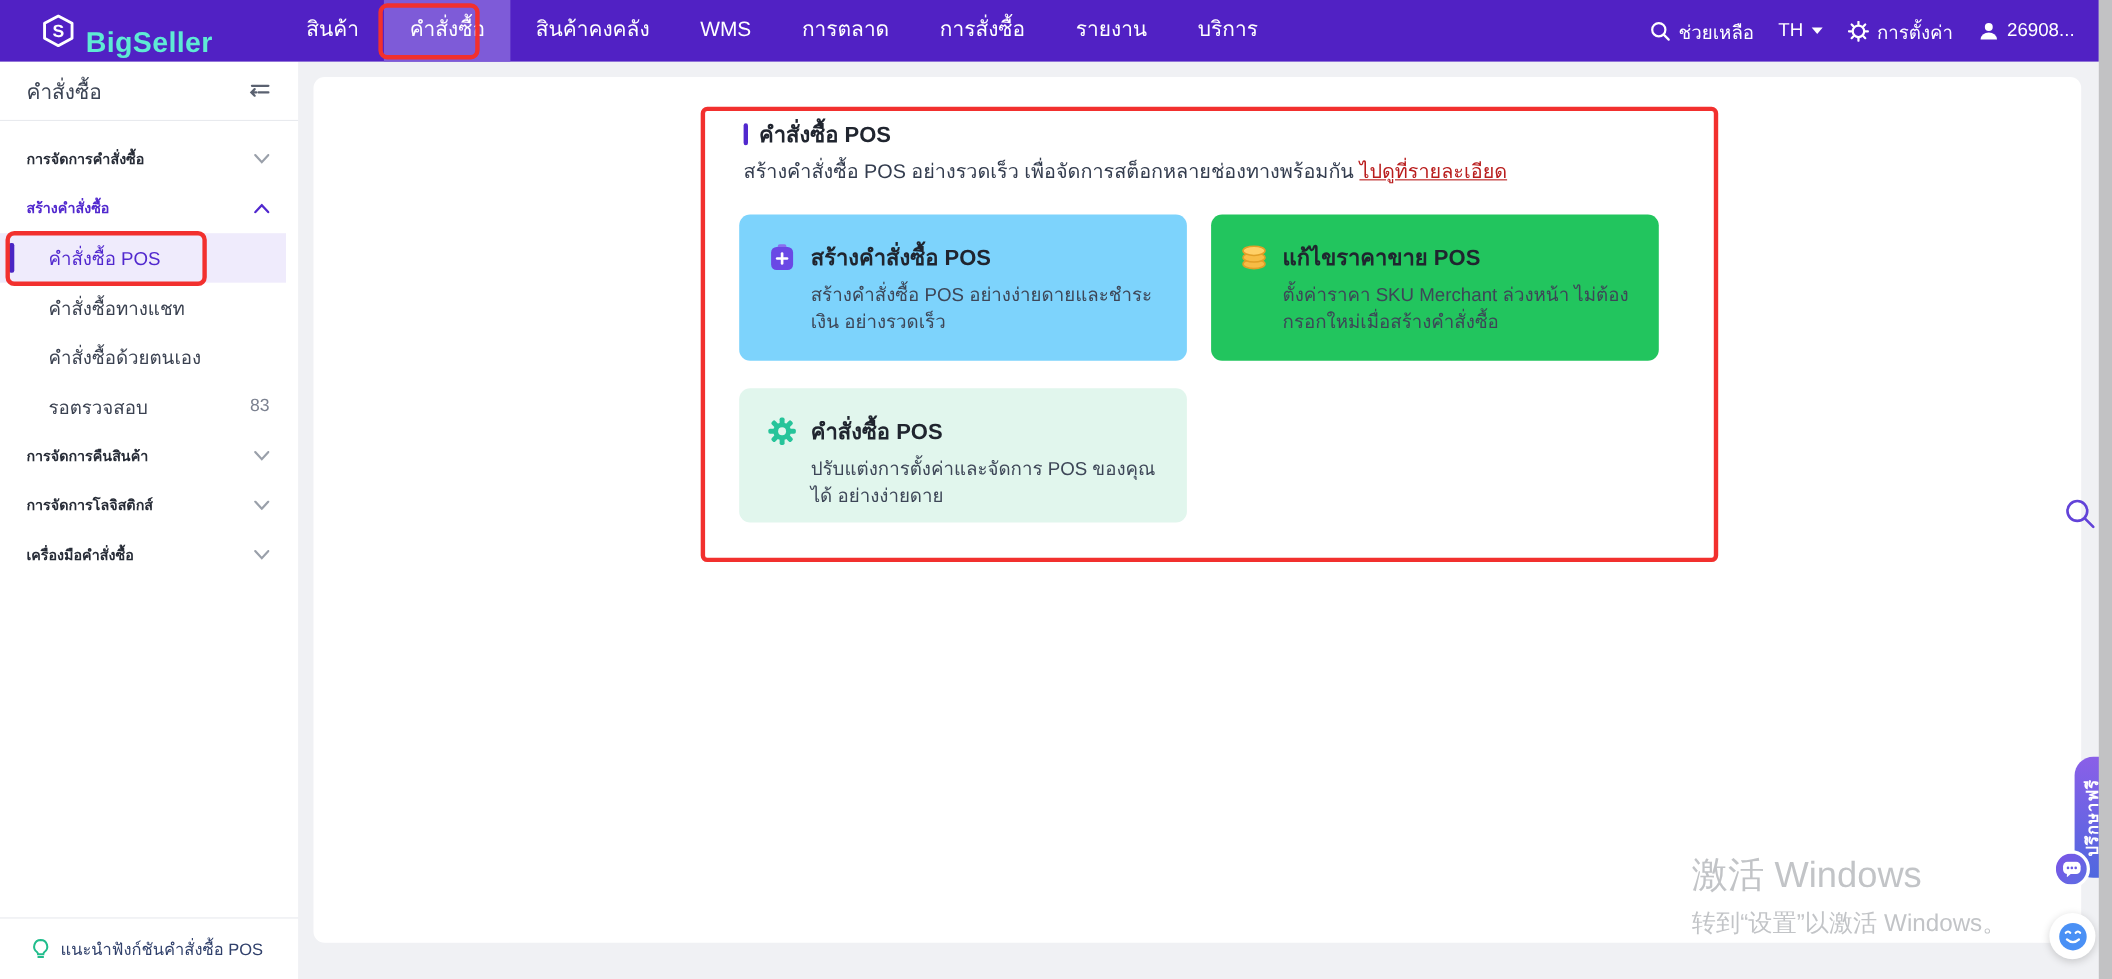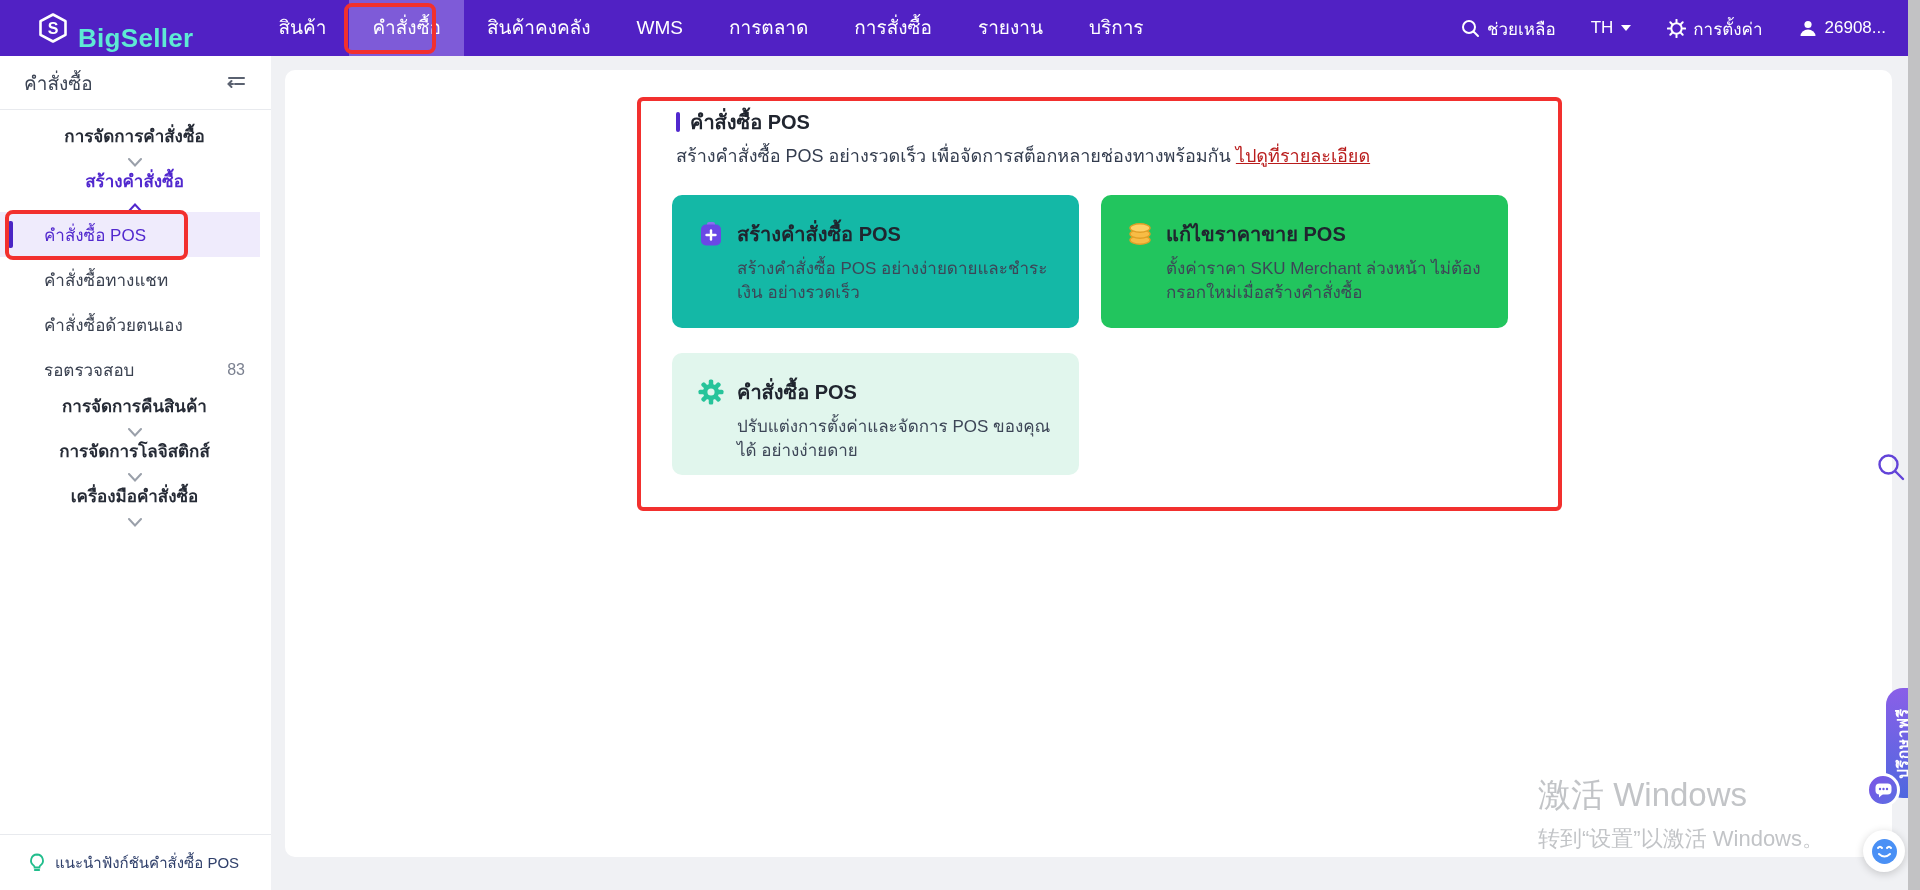--- a/index.html
+++ b/index.html
@@ -10,53 +10,53 @@
   
   .navbar { position:absolute; left:0; top:0; width:1908px; height:56px; background:#5121C4;
             display:flex; align-items:center; z-index:10; }
   .brand { display:flex; align-items:center; gap:10px; margin-left:38px; cursor:pointer; }
   .brand-text { color:#5eead4; font-size:26px; font-weight:bold; letter-spacing:.3px;margin-top:20px; }
   .nav-menu { display:flex; align-items:center; height:56px; margin-left:62px; }
   .nav-item { color:#fff; font-size:19px; font-weight:400; padding:0 23px; height:56px;
               line-height:56px; cursor:pointer; white-space:nowrap; }
   .nav-item.active { background:#7E5BD8; }
   .nav-right { position:absolute; right:22px; top:0; height:56px; display:flex;
-               align-items:center; gap:35px; color:#fff; }
+               align-items:center; gap:22px; color:#fff; }
   .nav-right .chunk { display:flex; align-items:center; gap:7px; font-size:17px; cursor:pointer; white-space:nowrap; }
 
   
   .sidebar { position:absolute; left:0; top:56px; width:271px; height:834px; background:#fff; z-index:5; }
   .side-header { height:54px; display:flex; align-items:center; justify-content:space-between;
                  padding:0 24px; border-bottom:1px solid #E8EAEE; }
   .side-title { font-size:19px; color:#3C4454; }
   .side-nav { padding-top:12px; }
   .side-row { height:45px; display:flex; align-items:center; justify-content:space-between;
               padding:0 26px 0 24px; cursor:pointer; position:relative; }
-  .side-row.group { font-weight:700; font-size:17px; color:#262B36;flex-direction:column; }
+  .side-row.group { font-weight:700; font-size:13px; color:#262B36; }
   .side-row.sub { font-size:17px; color:#3A4150; padding-left:44px; }
   .side-row.accent { color:#5128CE;text-align:right; }
   .side-row.active-sub { background:#EFEBFC; color:#5128CE; width:260px; }
   .side-row.active-sub::before { content:""; position:absolute; left:8px; top:9px; width:5px; height:27px;
                                  background:#4A25C4; border-radius:2px; }
   .badge { font-size:16px; color:#7B8190; }
   .side-footer { position:absolute; left:0; bottom:0; width:271px; height:56px; border-top:1px solid #E8EAEE;
                  display:flex; align-items:center; gap:9px; padding-left:28px; cursor:pointer; }
   .side-footer span { font-size:15px; color:#30406B; }
 
   
   .panel { position:absolute; left:285px; top:70px; width:1607px; height:787px; background:#fff;
            border-radius:10px; }
   .section-head { position:absolute; left:676px; top:106px; display:flex; align-items:center; gap:10px; }
   .section-bar { width:4px; height:20px; background:#5128CE; border-radius:2px; }
   .section-title { font-size:20px; font-weight:bold; color:#20252F; }
   .section-desc { position:absolute; left:676px; top:141px; font-size:18px; color:#333C4E; }
   .section-desc a { color:#b91c1c; text-decoration:underline; cursor:pointer; }
 
   .card { position:absolute; border-radius:10px; padding:23px 26px; cursor:pointer; }
-  .card1 { left:672px; top:195px; width:407px; height:133px; background:#14b8a6; }
+  .card1 { left:672px; top:195px; width:407px; height:133px; background:#7dd3fc; }
   .card2 { left:1101px; top:195px; width:407px; height:133px; background:#22c55e; }
   .card3 { left:672px; top:353px; width:407px; height:122px; background:#E1F6ED; }
   .card-head { display:flex; align-items:center; gap:13px; }
   .card-title { font-size:20px; font-weight:bold; color:#20252F; }
   .card-desc { margin:7px 0 0 39px; font-size:17px; color:#3D4657; line-height:1.42; max-width:335px; }
 
   
   .ann { position:absolute; border:4px solid #F2302E; border-radius:8px; pointer-events:none; z-index:40; }
   .ann-tab { left:344px; top:3px; width:92px; height:51px; }
   .ann-side { left:5px; top:210px; width:183px; height:50px; }

